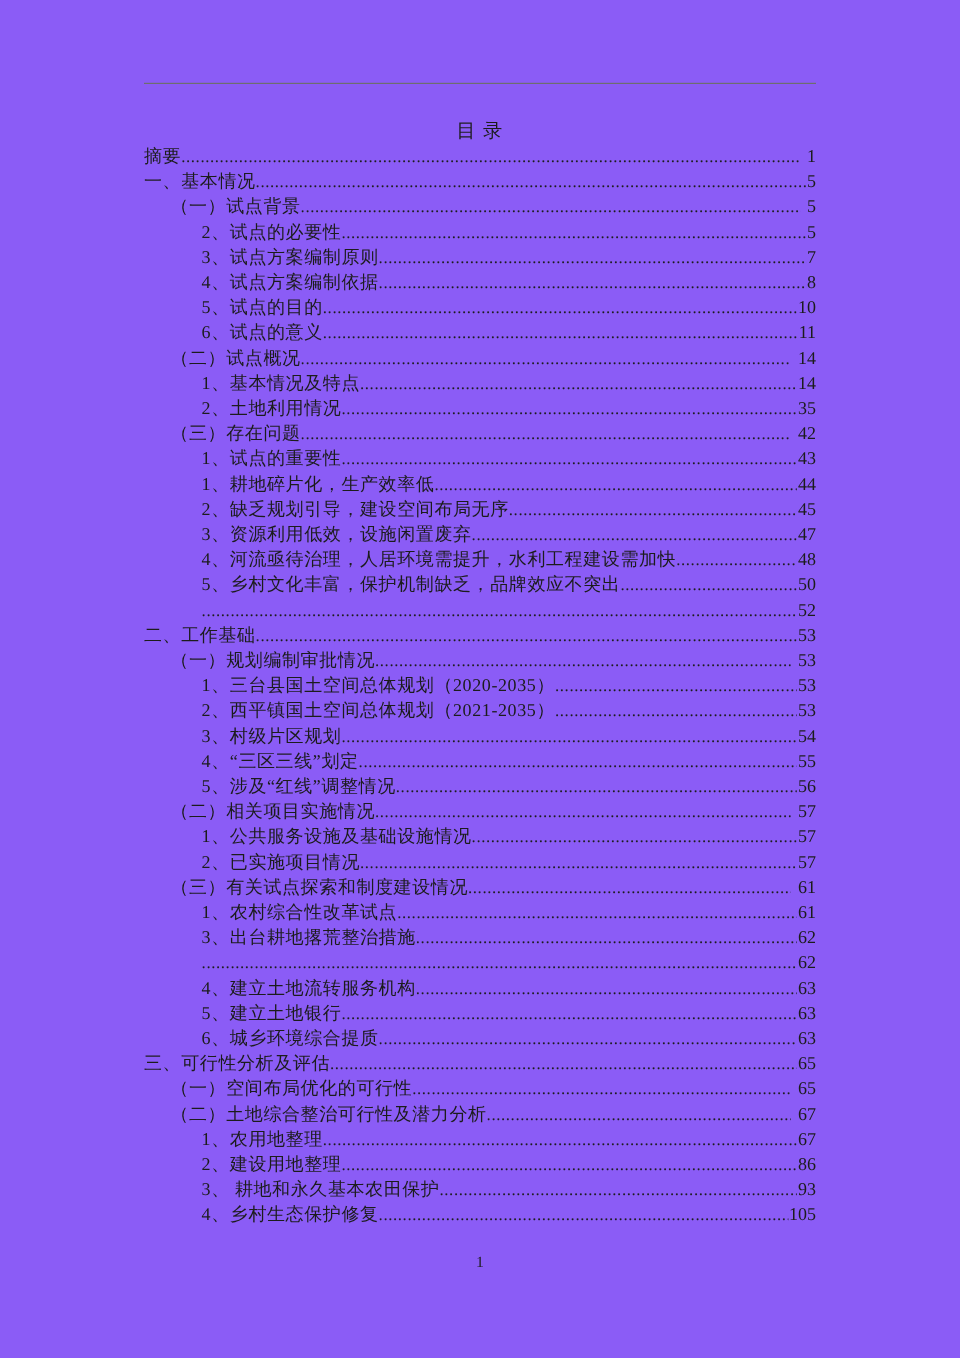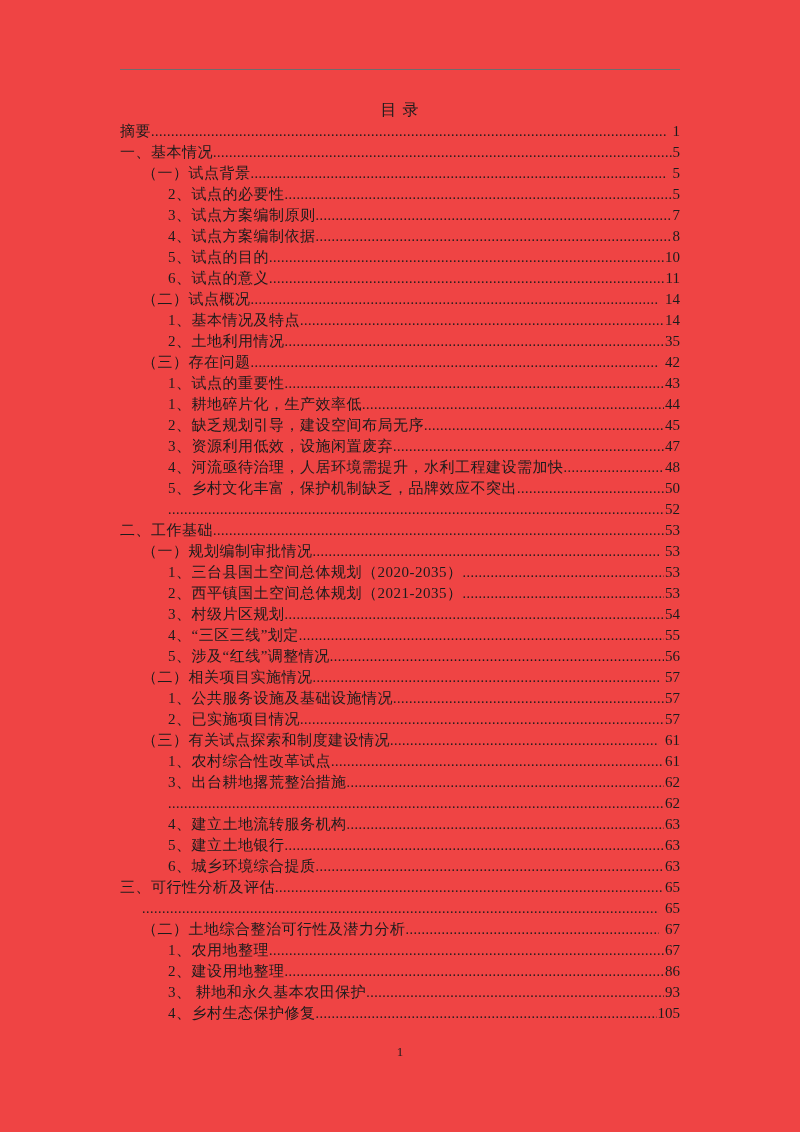--- a/index.html
+++ b/index.html
@@ -4,21 +4,21 @@
 <style>
   html, body {
     margin: 0;
     padding: 0;
     background: #ffffff;
   }
   .page {
     position: relative;
     width: 800px;
     height: 1132px;
-    background: #ef4444;
+    background: #8b5cf6;
     font-family: "Liberation Serif", "DejaVu Serif", serif;
     color: #1c1c1c;
     overflow: hidden;
   }
   .header-rule {
     position: absolute;
     left: 120px;
     right: 120px;
     top: 69px;
     border-top: 1.5px solid #6e6e6e;
@@ -267,20 +267,21 @@
           <span class="label">6、城乡环境综合提质</span>
           <span class="dots">........................................................................................................................................................................................................</span>
           <span class="pagenum">63</span>
         </div>
         <div class="entry level-1">
           <span class="label">三、可行性分析及评估</span>
           <span class="dots">........................................................................................................................................................................................................</span>
           <span class="pagenum">65</span>
         </div>
         <div class="entry level-2 gap">
+          <span class="label">（一）空间布局优化的可行性</span>
           <span class="dots">........................................................................................................................................................................................................</span>
           <span class="pagenum">65</span>
         </div>
         <div class="entry level-2 gap">
           <span class="label">（二）土地综合整治可行性及潜力分析</span>
           <span class="dots">........................................................................................................................................................................................................</span>
           <span class="pagenum">67</span>
         </div>
         <div class="entry level-3">
           <span class="label">1、农用地整理</span>

